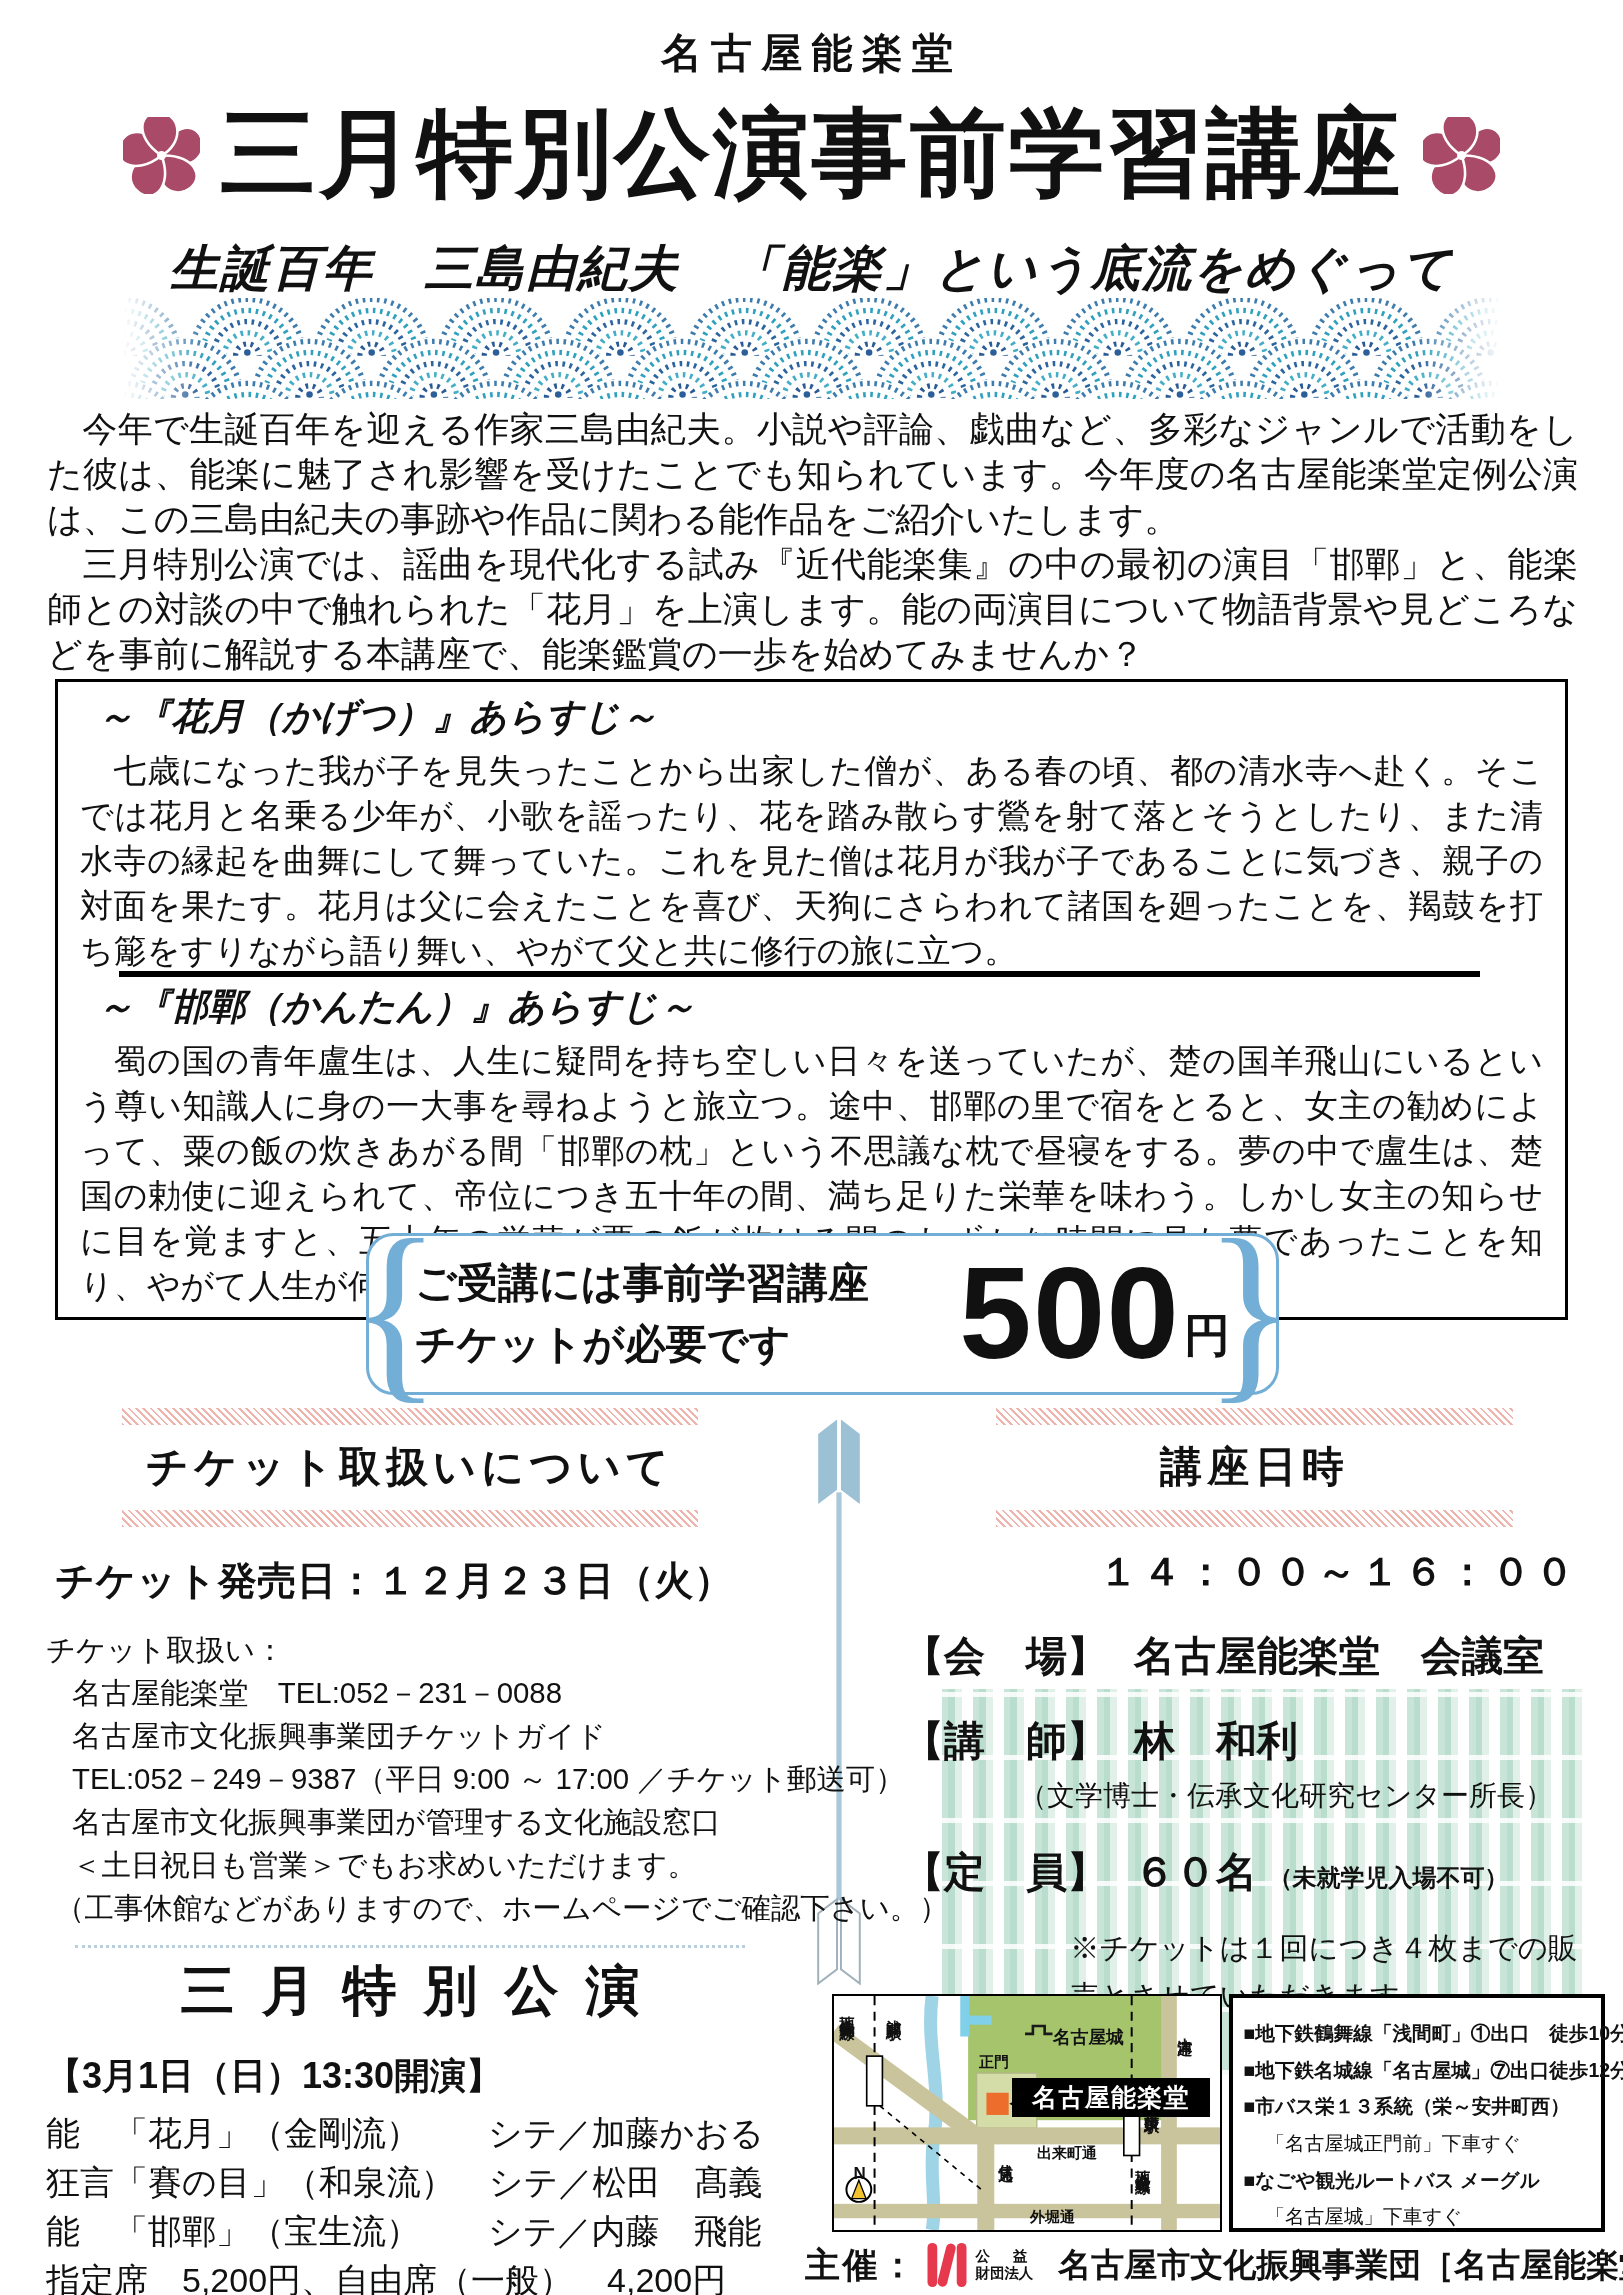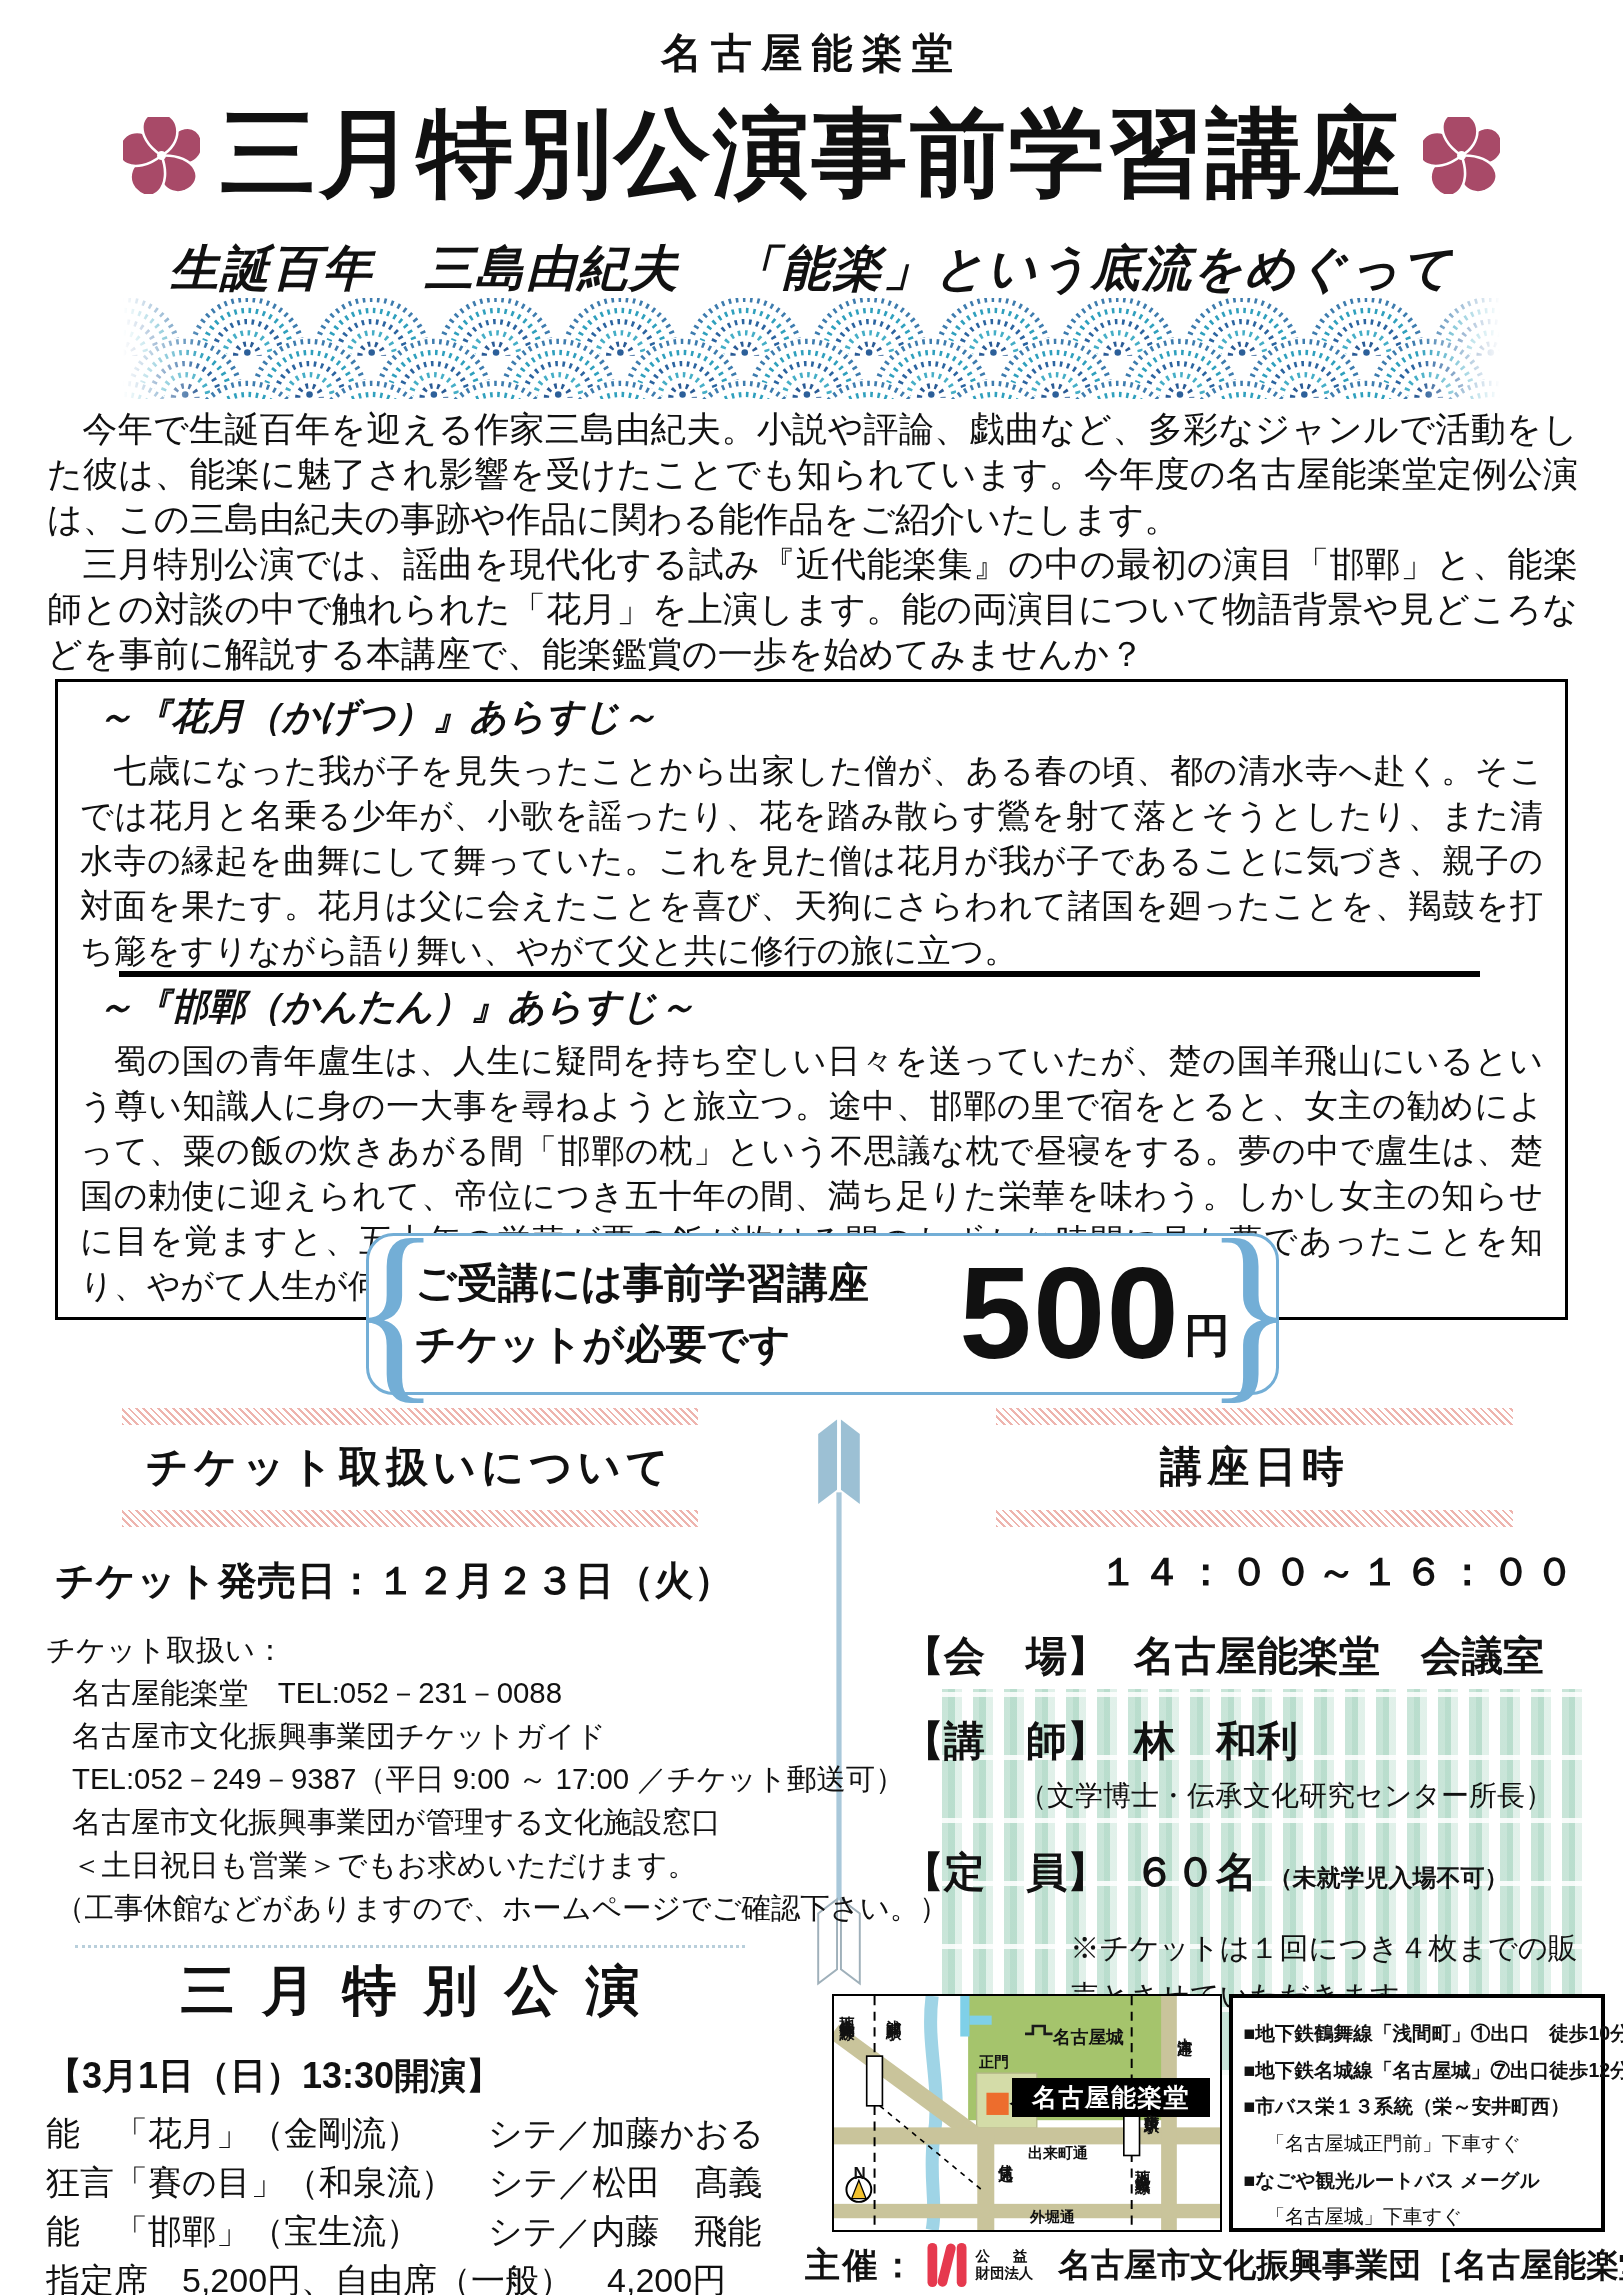--- a/index.html
+++ b/index.html
@@ -282,21 +282,21 @@
       <rect x="233" y="148" width="34" height="34" fill="#ed6d2d"></rect>
       <polygon points="268,165 296,150 296,180" fill="#000"></polygon>
       <circle cx="38" cy="296" r="19" fill="#fff" stroke="#000" stroke-width="3"></circle>
       <polygon points="38,282 27,310 49,310" fill="#f2c12e" stroke="#000" stroke-width="2"></polygon>
     </svg>
     <div class="mlbl vert" style="left:5.2px;top:7.9px;">地下鉄鶴舞線</div>
     <div class="mlbl vert" style="left:52px;top:11.8px;">浅間町駅</div>
     <div class="mlbl" style="left:219px;top:32px;font-size:17.7px;">名古屋城</div>
     <div class="mlbl" style="left:145px;top:58px;">正門</div>
     <div class="noh-label">名古屋能楽堂</div>
-    <div class="mlbl" style="left:194px;top:149px;">出来町通</div>
+    <div class="mlbl" style="left:203px;top:149px;">出来町通</div>
     <div class="mlbl vert" style="left:164px;top:156px;">伏見通</div>
     <div class="mlbl" style="left:196px;top:213px;">外堀通</div>
     <div class="mlbl vert" style="left:343px;top:30px;">大津通</div>
     <div class="mlbl vert" style="left:301px;top:162px;">地下鉄名城線</div>
     <div class="mlbl vert" style="left:310px;top:105px;">市役所駅</div>
     <div class="mlbl" style="left:19.6px;top:169px;font-size:17px;">N</div>
   </div>
 
   <div class="access-box">
     <div>■地下鉄鶴舞線「浅間町」①出口　徒歩10分</div>

